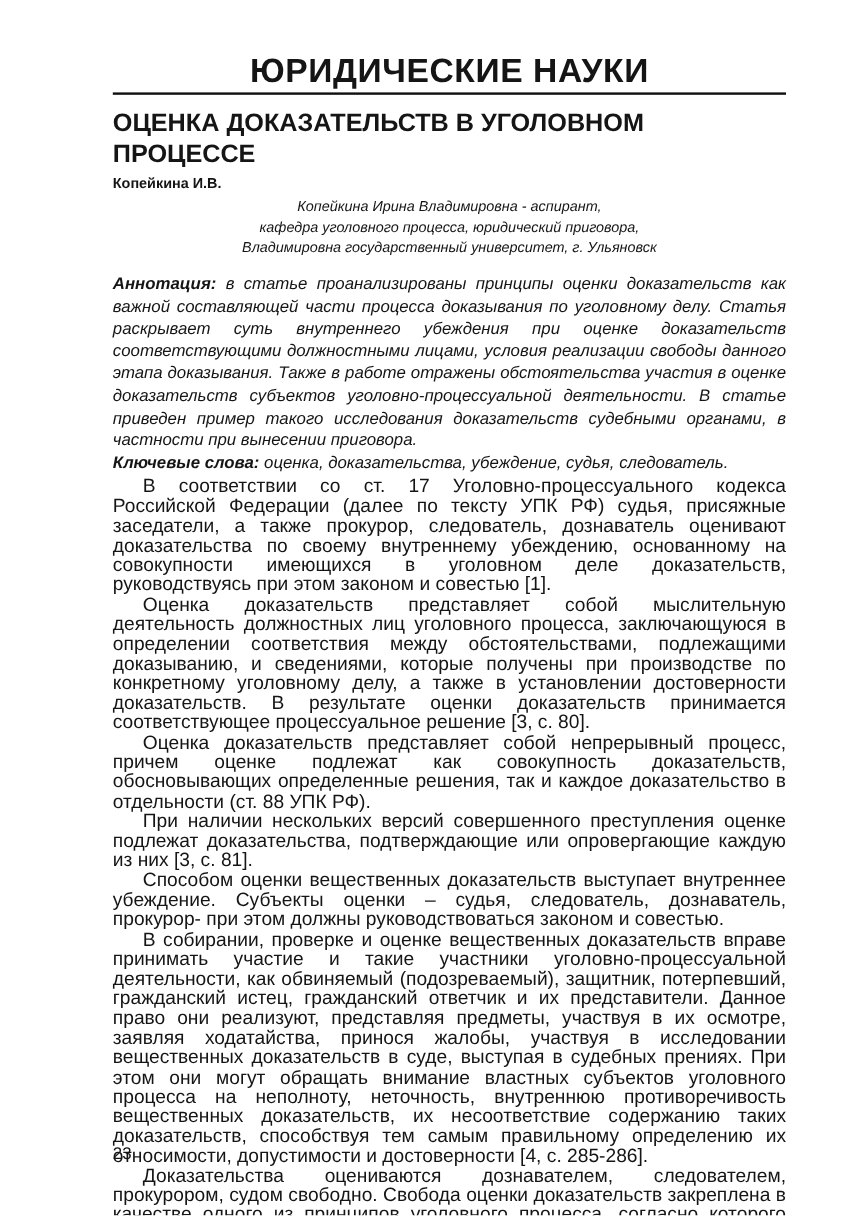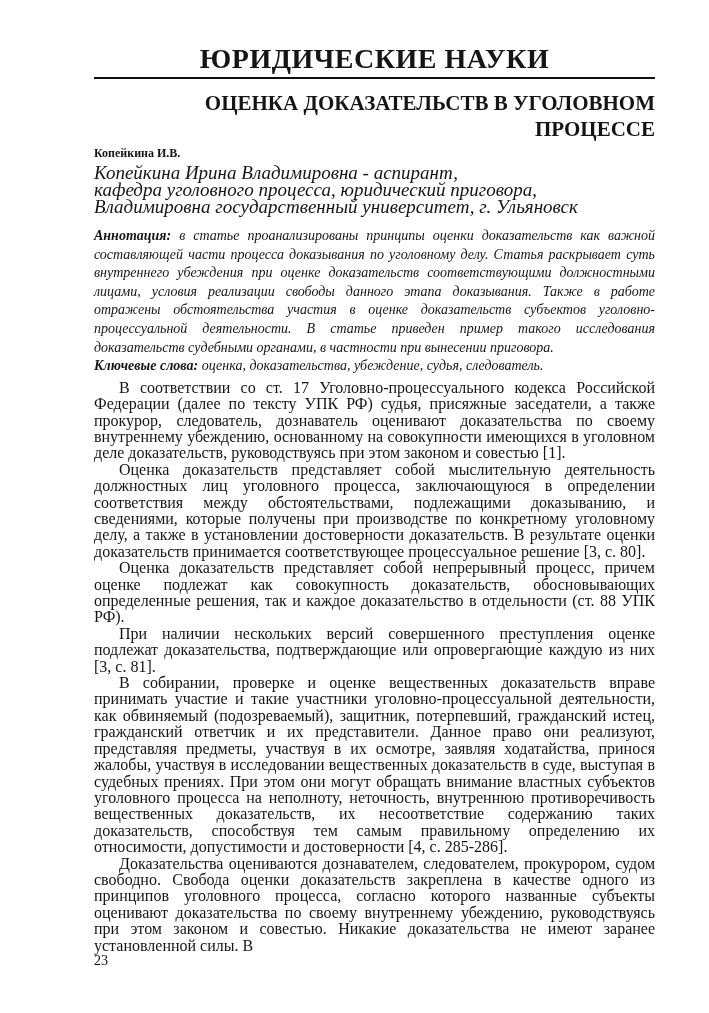--- a/index.html
+++ b/index.html
@@ -2,21 +2,21 @@
 <html><head>
 <meta charset="utf-8">
 <style>
   html, body { margin: 0; padding: 0; background: #ffffff; }
   .page {
     position: relative;
     width: 709px;
     height: 1013px;
     background: #ffffff;
     color: #151515;
-    font-family: Liberation Serif, serif;
+    font-family: Liberation Sans, sans-serif;
     overflow: hidden;
   }
   .content {
     position: absolute;
     left: 94px;
     top: 0;
     width: 561px;
   }
   .section-header {
     padding-top: 44px;
@@ -28,34 +28,35 @@
     white-space: nowrap;
   }
   .divider {
     border: none;
     border-top: 2.2px solid #101010;
     margin: 3px 0 0 0;
     width: 100%;
   }
   .article-title {
     margin-top: 11px;
-    text-align: right;
+    text-align: left;
     font-weight: bold;
     font-size: 21px;
     line-height: 26px;
   }
   .author {
     font-weight: bold;
     font-size: 12px;
     line-height: 22px;
   }
   .affiliation {
     margin-top: 0;
+    text-align: center;
     font-style: italic;
-    font-size: 19px;
+    font-size: 12px;
     line-height: 17px;
   }
   .abstract {
     margin: 12px 0 0 0;
     text-align: justify;
     font-style: italic;
     font-size: 14px;
     line-height: 18.6px;
   }
   .abstract .lbl { font-weight: bold; }
@@ -98,20 +99,21 @@
       <div>Владимировна государственный университет, г. Ульяновск</div>
     </div>
 
     <p class="abstract"><span class="lbl">Аннотация:</span> <span>в статье проанализированы принципы оценки доказательств как важной составляющей части процесса доказывания по уголовному делу. Статья раскрывает суть внутреннего убеждения при оценке доказательств соответствующими должностными лицами, условия реализации свободы данного этапа доказывания. Также в работе отражены обстоятельства участия в оценке доказательств субъектов уголовно-процессуальной деятельности. В статье приведен пример такого исследования доказательств судебными органами, в частности при вынесении приговора.</span><br><span class="lbl">Ключевые слова:</span> <span>оценка, доказательства, убеждение, судья, следователь.</span></p>
 
     <div class="body-text">
       <p>В соответствии со ст. 17 Уголовно-процессуального кодекса Российской Федерации (далее по тексту УПК РФ) судья, присяжные заседатели, а также прокурор, следователь, дознаватель оценивают доказательства по своему внутреннему убеждению, основанному на совокупности имеющихся в уголовном деле доказательств, руководствуясь при этом законом и совестью [1].</p>
       <p>Оценка доказательств представляет собой мыслительную деятельность должностных лиц уголовного процесса, заключающуюся в определении соответствия между обстоятельствами, подлежащими доказыванию, и сведениями, которые получены при производстве по конкретному уголовному делу, а также в установлении достоверности доказательств. В результате оценки доказательств принимается соответствующее процессуальное решение [3, с. 80].</p>
       <p>Оценка доказательств представляет собой непрерывный процесс, причем оценке подлежат как совокупность доказательств, обосновывающих определенные решения, так и каждое доказательство в отдельности (ст. 88 УПК РФ).</p>
       <p>При наличии нескольких версий совершенного преступления оценке подлежат доказательства, подтверждающие  или опровергающие каждую из них [3, с. 81].</p>
+      <p>Способом оценки вещественных доказательств выступает внутреннее убеждение. Субъекты оценки – судья, следователь, дознаватель, прокурор- при этом должны руководствоваться законом и совестью.</p>
       <p>В собирании, проверке и оценке вещественных доказательств вправе принимать участие и такие участники уголовно-процессуальной деятельности, как обвиняемый (подозреваемый), защитник, потерпевший, гражданский истец, гражданский ответчик и их представители. Данное право они реализуют, представляя предметы, участвуя в их осмотре, заявляя ходатайства, принося жалобы, участвуя в исследовании вещественных доказательств в суде, выступая в судебных прениях. При этом они могут обращать внимание  властных субъектов уголовного процесса на неполноту, неточность, внутреннюю противоречивость вещественных доказательств, их несоответствие содержанию таких доказательств, способствуя тем самым правильному определению их относимости, допустимости и достоверности [4, с. 285-286].</p>
       <p>Доказательства оцениваются дознавателем, следователем, прокурором, судом свободно. Свобода оценки доказательств закреплена в качестве одного из принципов уголовного процесса, согласно которого названные субъекты оценивают доказательства по своему внутреннему убеждению, руководствуясь при этом законом и совестью. Никакие доказательства не имеют заранее установленной силы. В</p>
     </div>
 
   </div>
 
   <div class="page-number">23</div>
 </div>
 
 </body></html>

